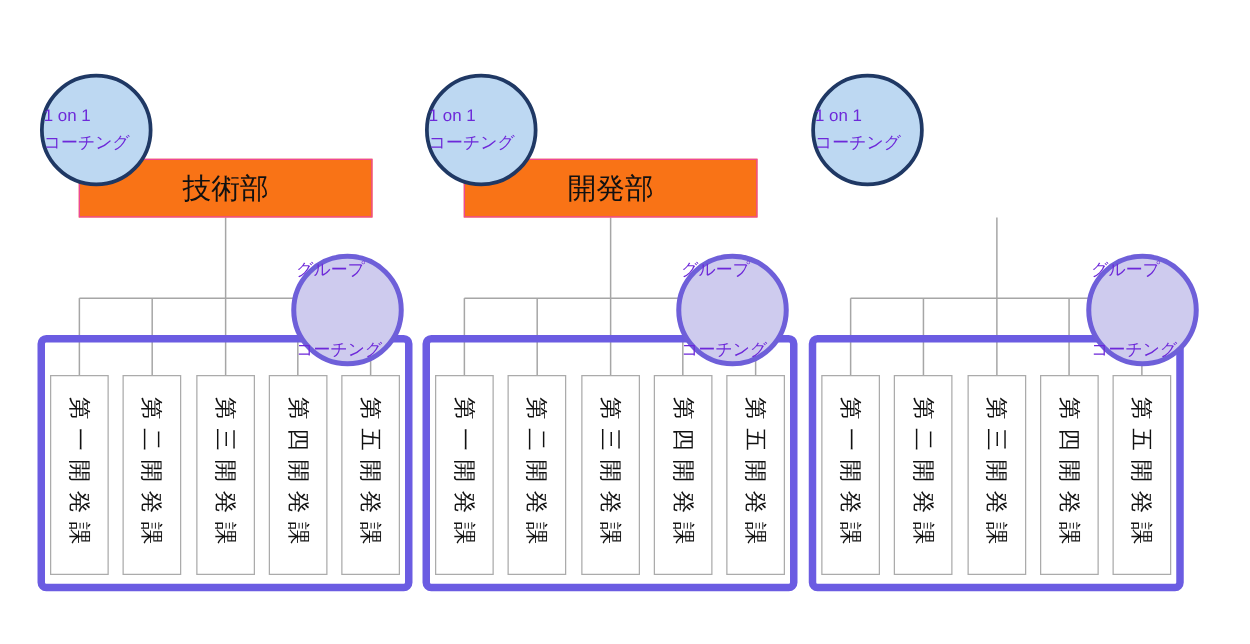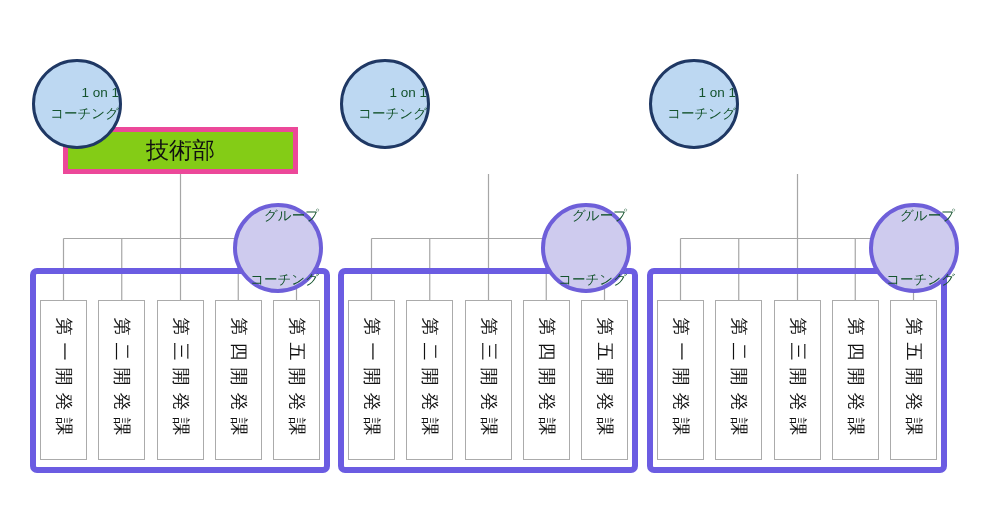--- a/index.html
+++ b/index.html
@@ -33,22 +33,22 @@
     z-index: 1;
     pointer-events: none;
   }
 
   
   .dept-box {
     position: absolute;
     left: 35px; top: 127px;
     width: 235px; height: 47px;
     box-sizing: border-box;
-    border: 5px solid #ec4899;
-    background: #84cc16;
+    border: 1px solid #ec4899;
+    background: #f97316;
     display: flex;
     align-items: center;
     justify-content: center;
     font-size: 23px;
     color: #111111;
     z-index: 2;
   }
 
   
   .division-container {
@@ -83,26 +83,26 @@
   }
 
   
   .badge {
     position: absolute;
     width: 90px; height: 90px;
     border-radius: 50%;
     box-sizing: border-box;
     display: flex;
     flex-direction: column;
-    align-items: flex-end;
+    align-items: flex-start;
     justify-content: center;
     text-align: center;
     font-size: 13.5px;
     line-height: 1.55;
-    color: #14532d;
+    color: #6d28d9;
     z-index: 4;
   }
   .badge-one-on-one {
     left: 4px; top: 59px;
     background: #bdd8f2;
     border: 3px solid #1f3864;
   }
   .badge-group {
     left: 205px; top: 203px;
     background: #cecbee;
@@ -160,20 +160,23 @@
   <section class="group g2">
     <svg class="connectors" viewBox="0 0 310 515" xmlns="http://www.w3.org/2000/svg">
       <line x1="152.5" y1="174" x2="152.5" y2="238.5" stroke="#a6a6a6" stroke-width="1.2"></line>
       <line x1="35.5" y1="238.5" x2="268.5" y2="238.5" stroke="#a6a6a6" stroke-width="1.2"></line>
       <line x1="35.5" y1="238.5" x2="35.5" y2="300" stroke="#a6a6a6" stroke-width="1.2"></line>
       <line x1="93.75" y1="238.5" x2="93.75" y2="300" stroke="#a6a6a6" stroke-width="1.2"></line>
       <line x1="152.5" y1="238.5" x2="152.5" y2="300" stroke="#a6a6a6" stroke-width="1.2"></line>
       <line x1="210.25" y1="238.5" x2="210.25" y2="300" stroke="#a6a6a6" stroke-width="1.2"></line>
       <line x1="268.5" y1="238.5" x2="268.5" y2="300" stroke="#a6a6a6" stroke-width="1.2"></line>
     </svg>
+    <div class="dept-box">
+      <span>開発部</span>
+    </div>
     <div class="division-container">
       <div class="child-box">
         <span class="vtext">第一開発課</span>
       </div>
       <div class="child-box">
         <span class="vtext">第二開発課</span>
       </div>
       <div class="child-box">
         <span class="vtext">第三開発課</span>
       </div>

